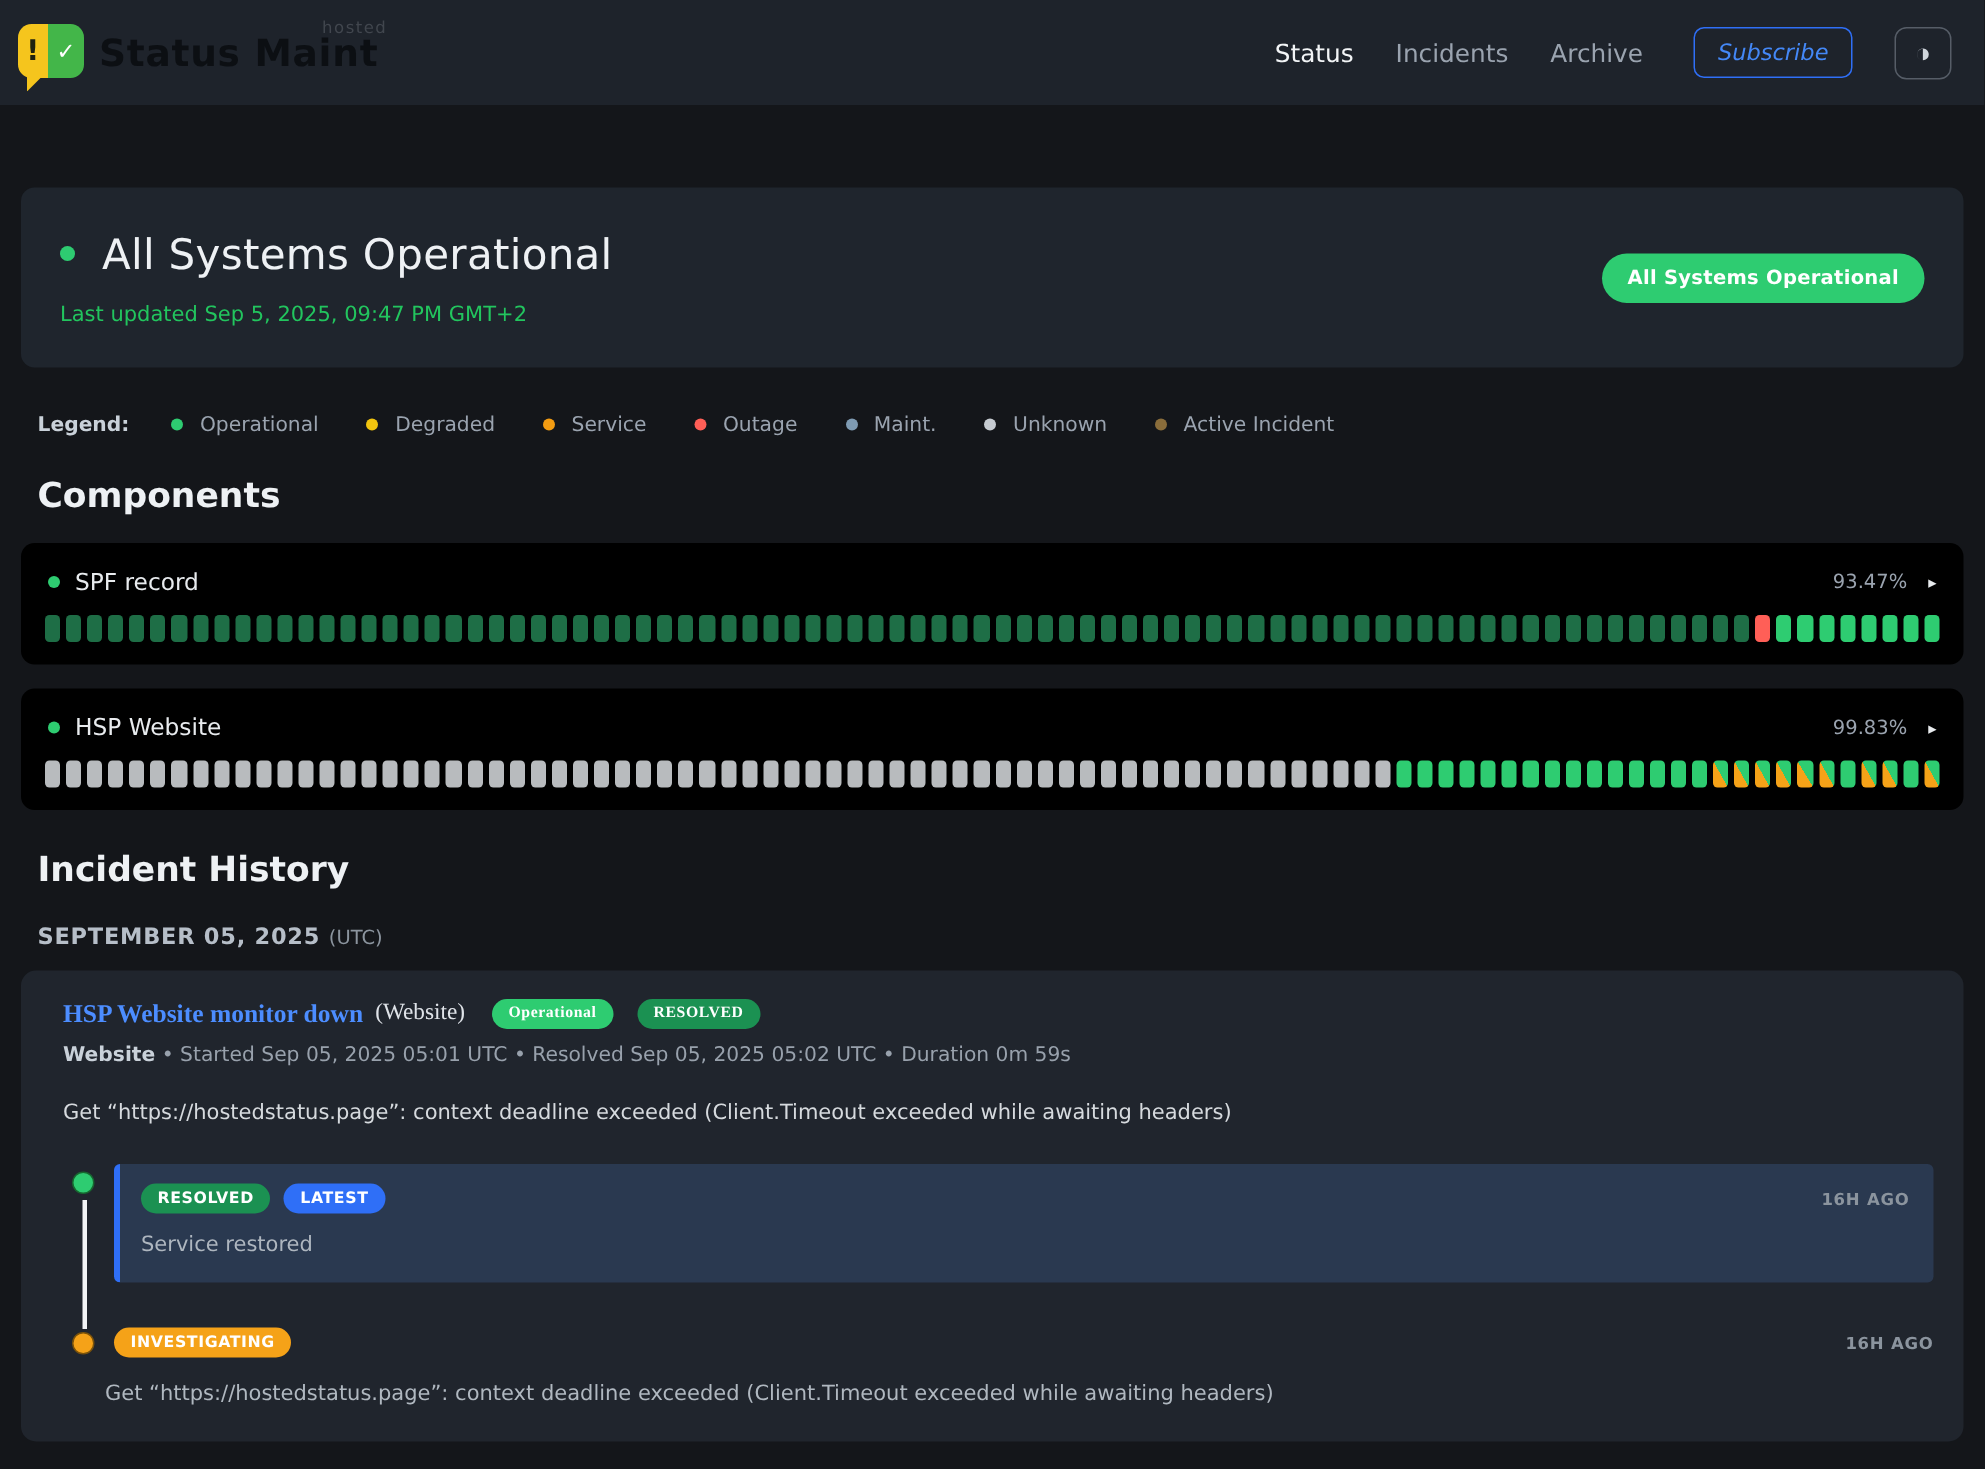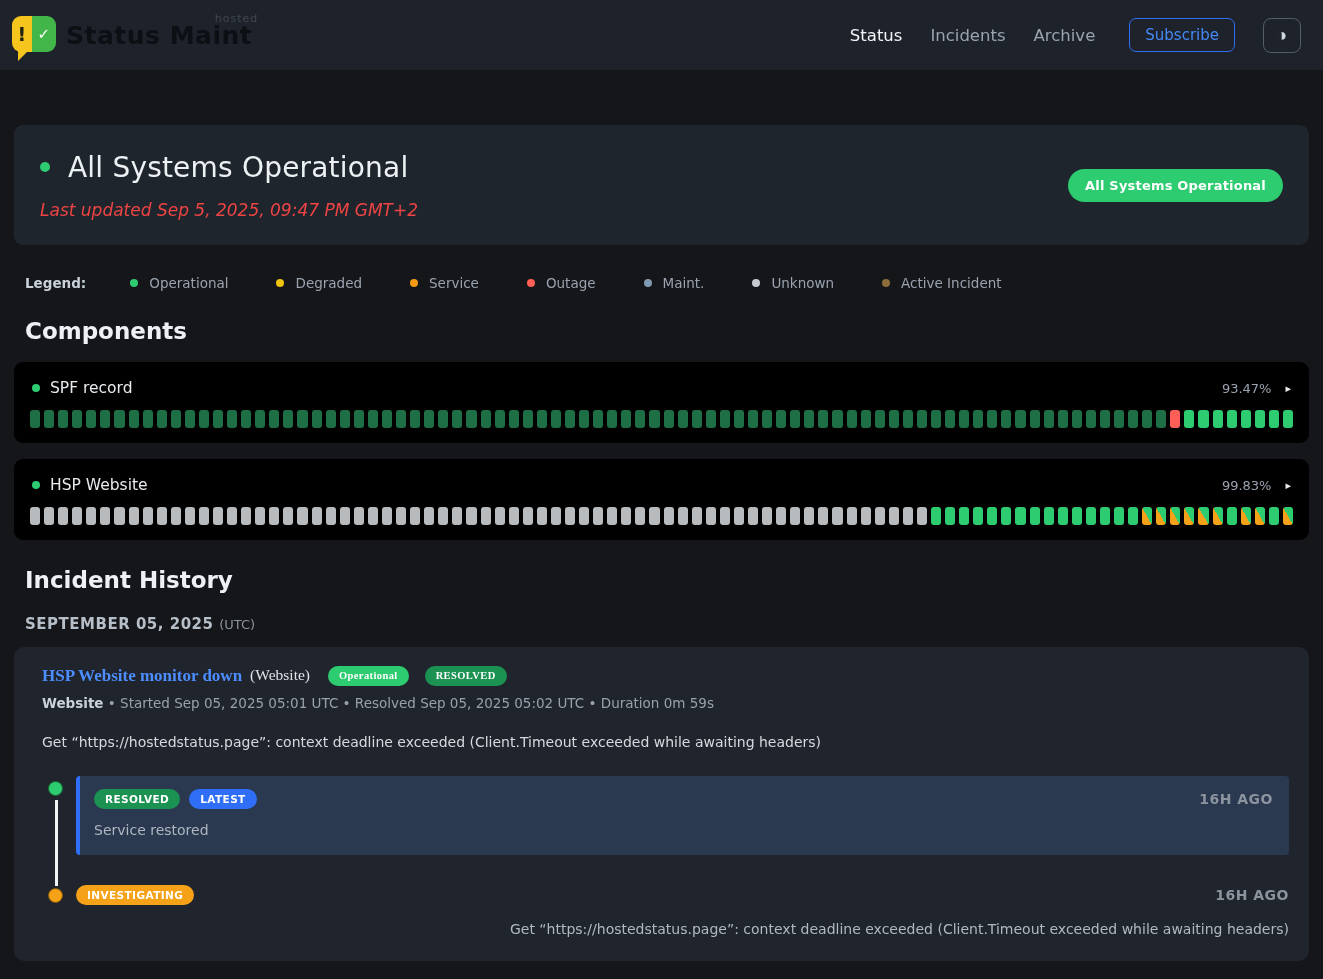--- a/index.html
+++ b/index.html
@@ -26,42 +26,42 @@
   .logo-tail { position:absolute; left: 6px; bottom: -7px; width: 13px; height: 13px;
     background:#f5c51d; clip-path: polygon(0 0, 100% 0, 0 100%); }
   .brand-text { position: relative; font-size: 25px; font-weight: bold; color: #0c0f13; letter-spacing: 0.5px; }
   .brand-sup { position: absolute; top: -9px; right: -6px; font-size: 11px; font-weight: normal;
     color: #41464e; letter-spacing: 1px; }
   .nav { display: flex; align-items: center; gap: 28px; }
   .nav-link { font-size: 16.5px; color: #9aa3af; cursor: pointer; text-decoration: none; }
   .nav-link.active { color: #f2f4f6; }
   .subscribe-btn { margin-left: 6px; background: transparent; border: 1.5px solid #2f6ff7; color: #4488f7;
     font-size: 15px; padding: 7px 15px; border-radius: 7px; cursor: pointer;
-    font-family: inherit; }
+    font-family: inherit; font-style: italic; }
   .theme-toggle { width: 38px; height: 35px; border: 1px solid #565d67; border-radius: 8px;
     background: transparent; color: #d0d6dc; font-size: 18px; line-height: 1; cursor: pointer;
     display:flex; align-items:center; justify-content:center; }
   
   .main { padding: 0 14px; }
   
   .status-card {
     margin-top: 55px; background: #1f252d; border-radius: 9px;
     padding: 24px 26px; display: flex; align-items: center; justify-content: space-between;
     min-height: 120px;
   }
   .status-title-row { display: flex; align-items: center; gap: 18px; }
   .dot { border-radius: 50%; flex: none; }
   .dot-10 { width: 10px; height: 10px; }
   .dot-8 { width: 8px; height: 8px; }
   .status-title { font-size: 28px; font-weight: 500; color: #eef1f4; letter-spacing: 0.2px; }
-  .status-updated { margin: 16px 0 0 0; font-size: 17px; color: #ef4444; font-style: italic; }
+  .status-updated { margin: 16px 0 0 0; font-size: 14px; color: #22c55e; }
   .status-badge { background: #2ecc71; color: #ffffff; font-size: 13px; font-weight: bold;
     padding: 9px 17px; border-radius: 999px; letter-spacing: 0.2px; }
   
-  .legend { display: flex; align-items: center; margin-top: 30px; padding-left: 11px; gap: 16px; }
+  .legend { display: flex; align-items: center; margin-top: 30px; padding-left: 11px; gap: 0; }
   .legend-label { font-size: 13.5px; font-weight: bold; color: #c9d1d9; margin-right: 28px; }
   .legend-item { display: flex; align-items: center; gap: 11px; margin-right: 32px; }
   .legend-item span.lbl { font-size: 13.5px; color: #9aa3af; }
   
   .section-heading { margin-top: 27px; padding-left: 11px; font-size: 23px; font-weight: 600; color: #eef1f4; }
   .component-card { margin-top: 18px; background: #000000; border-radius: 9px; padding: 13px 16px 15px 16px; }
   .component-card + .component-card { margin-top: 16px; }
   .comp-head { display: flex; align-items: center; padding: 4px 2px 0 2px; }
   .comp-name { display:flex; align-items:center; gap: 10px; font-size: 15.5px; font-weight: 500; color: #e8ebee; }
   .comp-right { margin-left: auto; display: flex; align-items: center; gap: 14px; }
@@ -95,23 +95,23 @@
   .timeline { position: relative; margin-top: 26px; }
   .tl-line { position: absolute; left: 23px; top: 24px; width: 3px; height: 86px; background: #f2f4f6; }
   .tl-entry { display: flex; align-items: flex-start; }
   .tl-entry + .tl-entry { margin-top: 28px; }
   .tl-dot { width: 15px; height: 15px; border-radius: 50%; margin: 5px 13px 0 16px; flex: none; position: relative; z-index: 1; }
   .tl-dot.green { background: #2ecc71; border: 1px solid #17662f; }
   .tl-dot.orange { background: #f5a218; border: 1px solid #7a520a; }
   .tl-box { flex: 1; background: #2a3950; border-left: 4px solid #2f6ff7; border-radius: 4px;
     padding: 13px 16px 17px 14px; }
   .tl-badges { display: flex; align-items: center; gap: 9px; }
-  .tl-time { margin-left: auto; font-size: 14px; font-weight: bold; color: #8b949e; letter-spacing: 0.5px; }
+  .tl-time { margin-left: auto; font-size: 11px; font-weight: bold; color: #8b949e; letter-spacing: 0.5px; }
   .tl-text { margin-top: 13px; font-size: 14px; color: #aeb6bf; }
-  .tl-plain { flex: 1; padding-top: 2px; text-align: right; }
+  .tl-plain { flex: 1; padding-top: 2px; }
   .tl-plain .tl-text { margin-top: 16px; margin-left: -6px; color: #b0b8c0; }
 </style>
 </head>
 <body>
 
 <div class="header">
   <div class="brand">
     <div class="logo-wrap">
       <div class="logo">
         <div class="logo-left">!</div>

